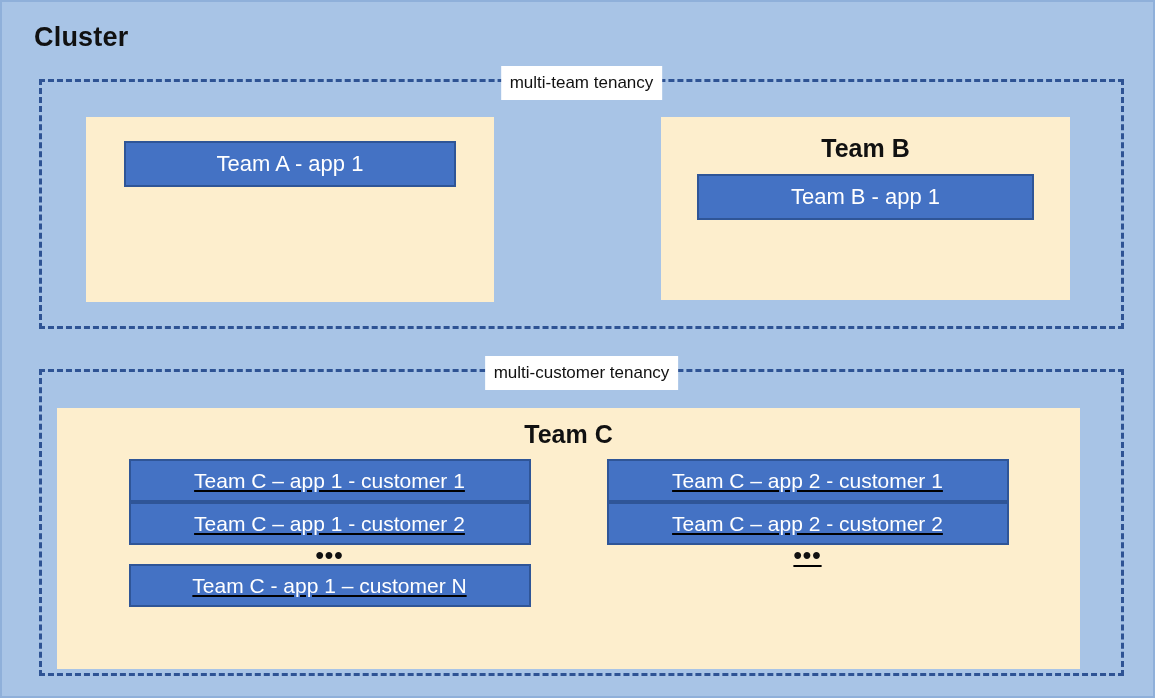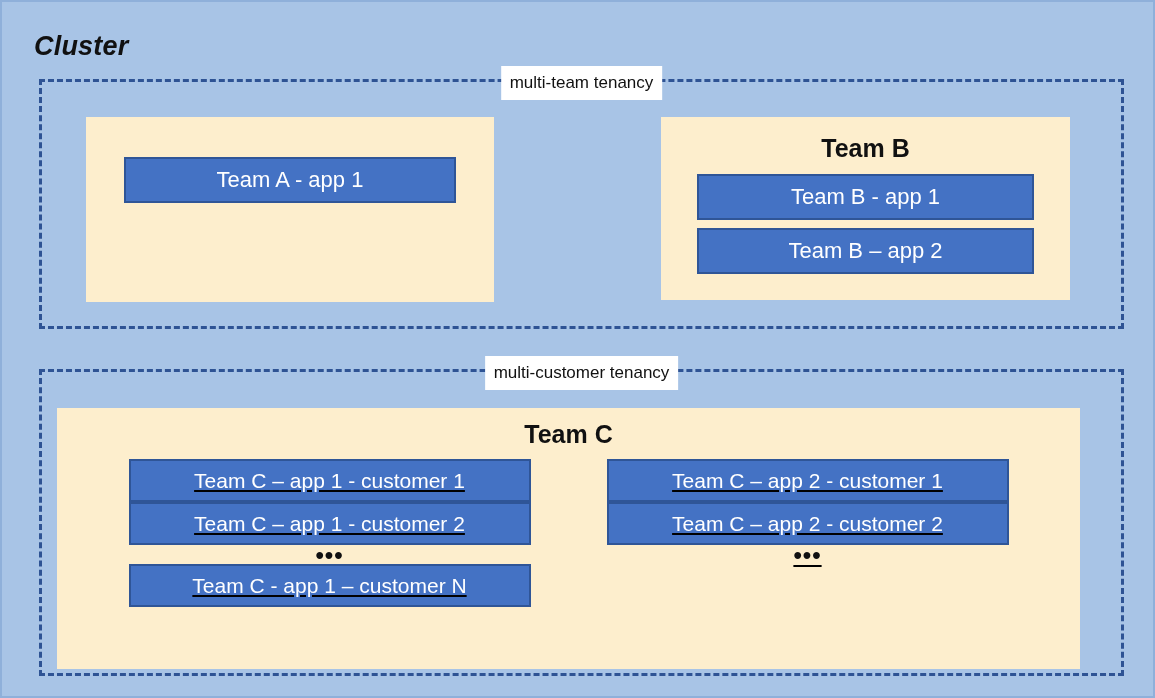--- a/index.html
+++ b/index.html
@@ -19,27 +19,26 @@
     box-sizing: border-box;
     background: #a8c4e6;
     border: 2px solid #8fb0da;
     overflow: hidden;
   }
 
   
   .cluster-title {
     position: absolute;
     left: 32px;
-    top: 29px;
+    top: 20px;
     font-size: 27px;
     font-weight: bold;
     color: #111111;
     letter-spacing: 0.2px;
     white-space: nowrap;
-    font-style: italic;
   }
 
   
   .tenancy {
     position: absolute;
     box-sizing: border-box;
     border: 3px dashed #2e5394;
     background: transparent;
   }
   .tenancy-top {
@@ -100,21 +99,21 @@
     font-size: 22px;
     line-height: 1;
     display: flex;
     align-items: center;
     justify-content: center;
     white-space: nowrap;
   }
 
   
   .team-a .app-list {
-    margin-top: 40px;
+    margin-top: 24px;
     padding: 0 38px;
   }
   .team-a .app-box { height: 46px; }
 
   
   .team-b .app-list {
     margin-top: 11px;
     padding: 0 36px;
     display: flex;
     flex-direction: column;
@@ -163,21 +162,20 @@
   <div class="team-panel team-a">
     <div class="app-list">
       <div class="app-box">Team A - app 1</div>
     </div>
   </div>
 
   <div class="team-panel team-b">
     <div class="team-title">Team B</div>
     <div class="app-list">
       <div class="app-box">Team B - app 1</div>
-      <div class="app-box">Team B – app 2</div>
     </div>
   </div>
 
   <div class="tenancy tenancy-bottom">
     <div class="tenancy-label">multi-customer tenancy</div>
   </div>
 
   <div class="team-panel team-c">
     <div class="team-title">Team C</div>
 

